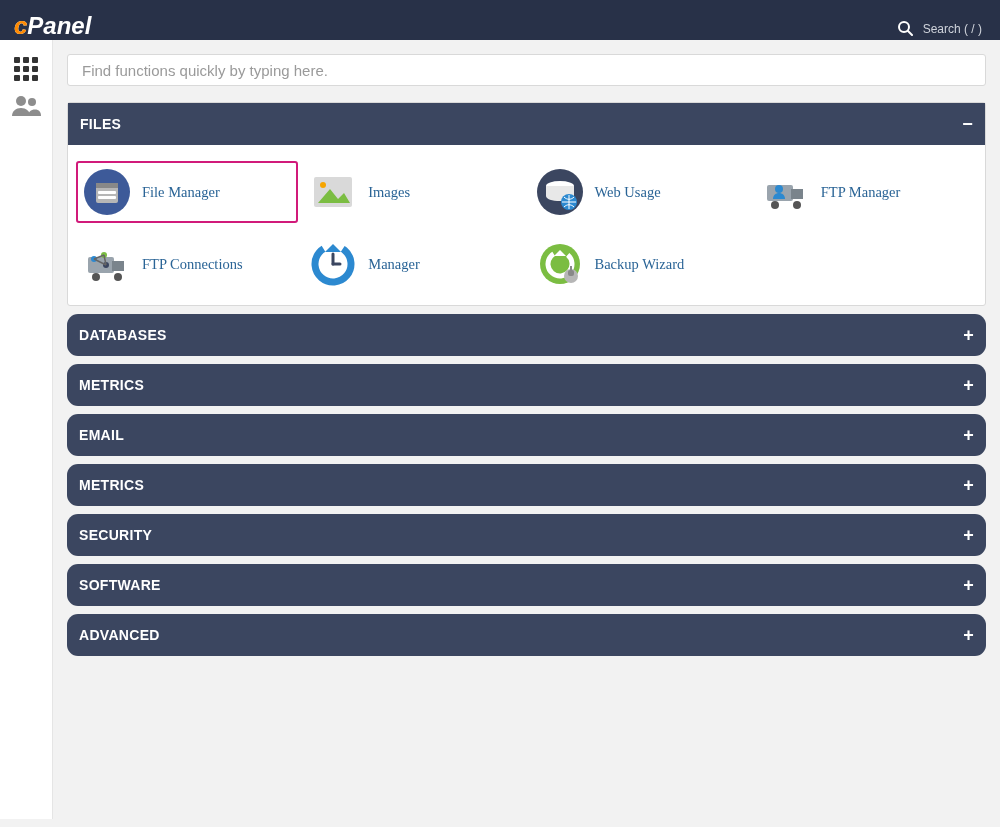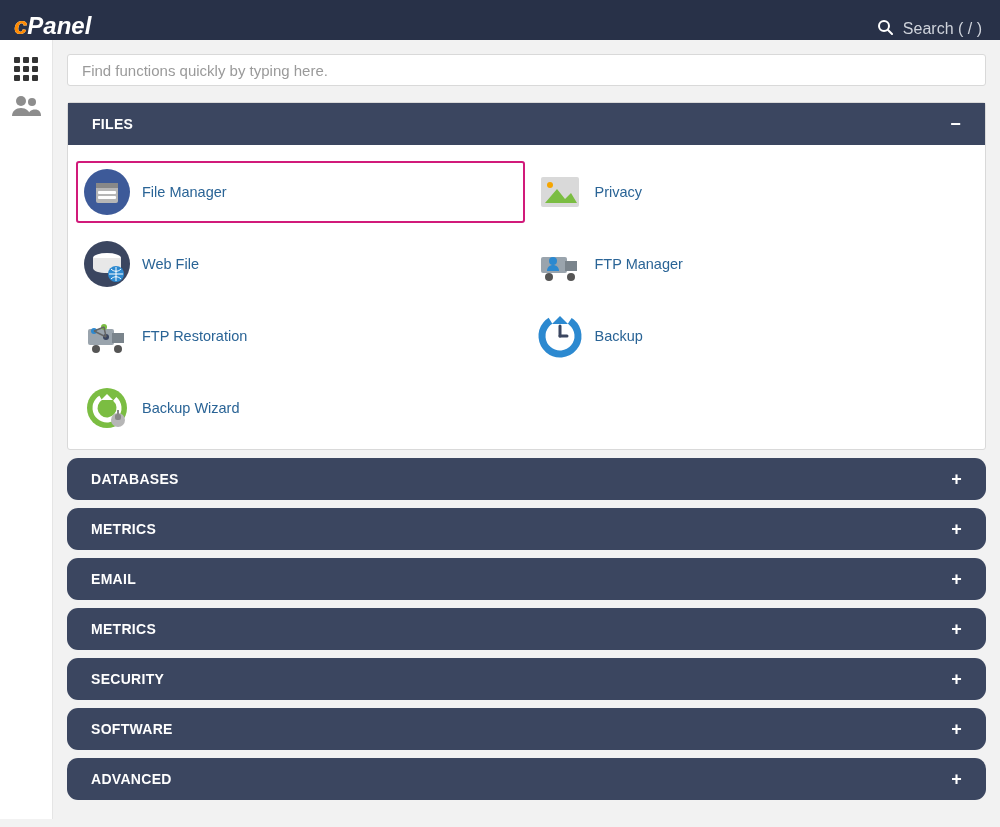--- a/index.html
+++ b/index.html
@@ -17,21 +17,21 @@
   align-items: center;
   justify-content: space-between;
   padding: 18px 18px 0 14px;
   color: #fff;
 }
 .search-top {
   display: flex;
   align-items: center;
   gap: 10px;
   color: #cfd3db;
-  font-size: 16px;
+  font-size: 12px;
 }
 .layout {
   display: flex;
   height: calc(100% - 48px);
 }
 .left-rail {
   width: 53px;
   background: #fff;
   border-right: 1px solid #e5e5e5;
   padding-top: 16px;
@@ -62,34 +62,35 @@
   border: 1px solid #d9d9d9;
   border-radius: 3px;
   background: #fff;
 }
 .panel-header {
   background: #3b4660;
   color: #fff;
   font-size: 14px;
   font-weight: 700;
   letter-spacing: 0.3px;
-  padding: 12px 24px;
+  padding: 12px 12px;
   display: flex;
   align-items: center;
   justify-content: space-between;
   cursor: pointer;
 }
 .panel-body {
   padding: 16px 8px 10px 8px;
 }
 .items-grid {
   display: grid;
-  grid-template-columns: repeat(2, 1fr);
+  grid-template-columns: repeat(4, 1fr);
   column-gap: 4px;
   row-gap: 10px;
+  font-family: Liberation Serif, serif;
 }
 .item {
   display: flex;
   align-items: center;
   gap: 12px;
   padding: 6px 6px;
   border-radius: 3px;
   border: 2px solid transparent;
   cursor: pointer;
 }
@@ -191,36 +192,36 @@
           </div>
 
           <div class="item">
             <span class="icon-wrap">
               <svg width="46" height="46" viewBox="0 0 46 46">
                 <rect x="4" y="8" width="38" height="30" fill="#d9d9d9" rx="2"></rect>
                 <circle cx="13" cy="16" r="3" fill="#f6a500"></circle>
                 <polygon points="8,34 20,20 28,30 34,24 40,34" fill="#7bbd42"></polygon>
               </svg>
             </span>
-            <span class="item-label">Privacy</span>
+            <span class="item-label">Images</span>
           </div>
 
 
 
           <div class="item">
             <span class="icon-wrap">
               <svg width="46" height="46" viewBox="0 0 46 46">
                 <circle cx="23" cy="23" r="23" fill="#3b4660"></circle>
                 <ellipse cx="23" cy="17" rx="14" ry="5" fill="#fff"></ellipse>
                 <path d="M9 17v10c0 3 6 5 14 5s14-2 14-5V17" fill="#e8e8e8"></path>
                 <circle cx="32" cy="33" r="8" fill="#2c89d0"></circle>
                 <path d="M25 33h14M32 26v14M27 28c3 3 7 3 10 0M27 38c3-3 7-3 10 0" stroke="#fff" stroke-width="1" fill="none"></path>
               </svg>
             </span>
-            <span class="item-label">Web File</span>
+            <span class="item-label">Web Usage</span>
           </div>
 
           <div class="item">
             <span class="icon-wrap">
               <svg width="46" height="46" viewBox="0 0 46 46">
                 <rect x="4" y="16" width="26" height="16" fill="#9aa4ad" rx="2"></rect>
                 <rect x="28" y="20" width="12" height="10" fill="#7a848c"></rect>
                 <circle cx="12" cy="36" r="4" fill="#555"></circle>
                 <circle cx="34" cy="36" r="4" fill="#555"></circle>
                 <circle cx="16" cy="20" r="4" fill="#2c89d0"></circle>
@@ -238,33 +239,33 @@
                 <circle cx="12" cy="36" r="4" fill="#555"></circle>
                 <circle cx="34" cy="36" r="4" fill="#555"></circle>
                 <circle cx="10" cy="18" r="3" fill="#2c89d0"></circle>
                 <circle cx="20" cy="14" r="3" fill="#7bbd42"></circle>
                 <circle cx="22" cy="24" r="3" fill="#3b4660"></circle>
                 <line x1="10" y1="18" x2="20" y2="14" stroke="#666" stroke-width="1.5"></line>
                 <line x1="20" y1="14" x2="22" y2="24" stroke="#666" stroke-width="1.5"></line>
                 <line x1="10" y1="18" x2="22" y2="24" stroke="#666" stroke-width="1.5"></line>
               </svg>
             </span>
-            <span class="item-label">FTP Restoration</span>
+            <span class="item-label">FTP Connections</span>
           </div>
 
           <div class="item">
             <span class="icon-wrap">
               <svg width="46" height="46" viewBox="0 0 46 46">
                 <circle cx="23" cy="23" r="18" fill="none" stroke="#2c89d0" stroke-width="7" stroke-dasharray="90 20" transform="rotate(-50 23 23)"></circle>
                 <polygon points="23,3 31,11 15,11" fill="#2c89d0"></polygon>
                 <line x1="23" y1="23" x2="23" y2="13" stroke="#3b4660" stroke-width="3" stroke-linecap="round"></line>
                 <line x1="23" y1="23" x2="30" y2="23" stroke="#3b4660" stroke-width="3" stroke-linecap="round"></line>
               </svg>
             </span>
-            <span class="item-label">Backup</span>
+            <span class="item-label">Manager</span>
           </div>
 
 
           <div class="item">
             <span class="icon-wrap">
               <svg width="46" height="46" viewBox="0 0 46 46">
                 <circle cx="23" cy="23" r="20" fill="#7bbd42"></circle>
                 <circle cx="23" cy="23" r="12" fill="none" stroke="#fff" stroke-width="5" stroke-dasharray="60 18" transform="rotate(-50 23 23)"></circle>
                 <polygon points="23,9 29,15 17,15" fill="#fff"></polygon>
                 <circle cx="34" cy="35" r="7" fill="#b6b6b6"></circle>

